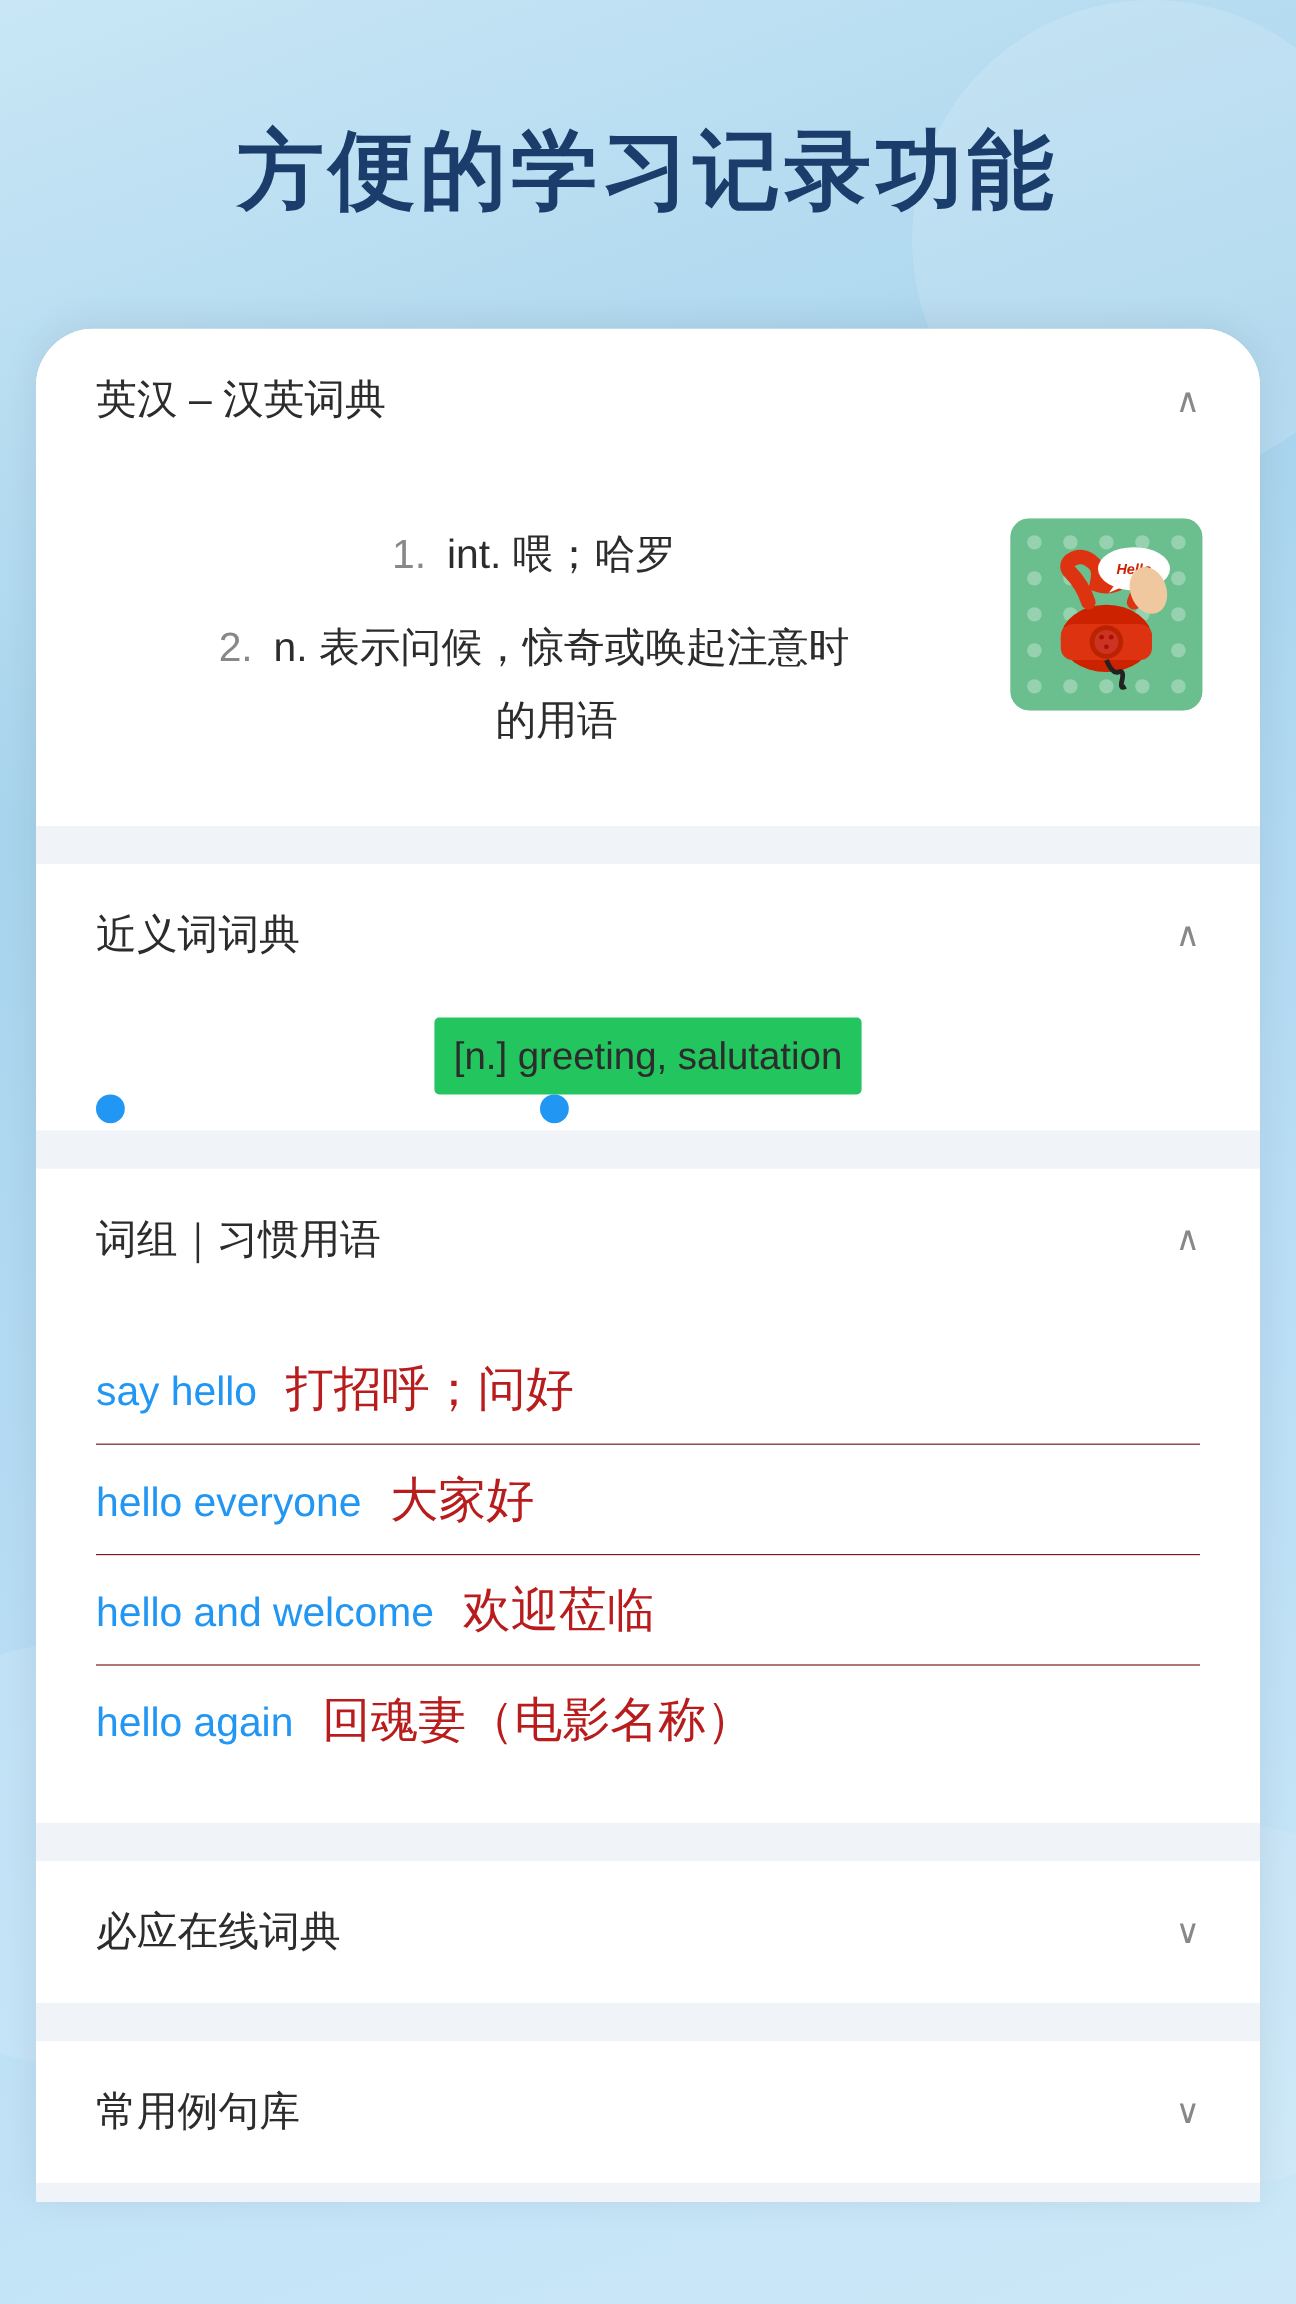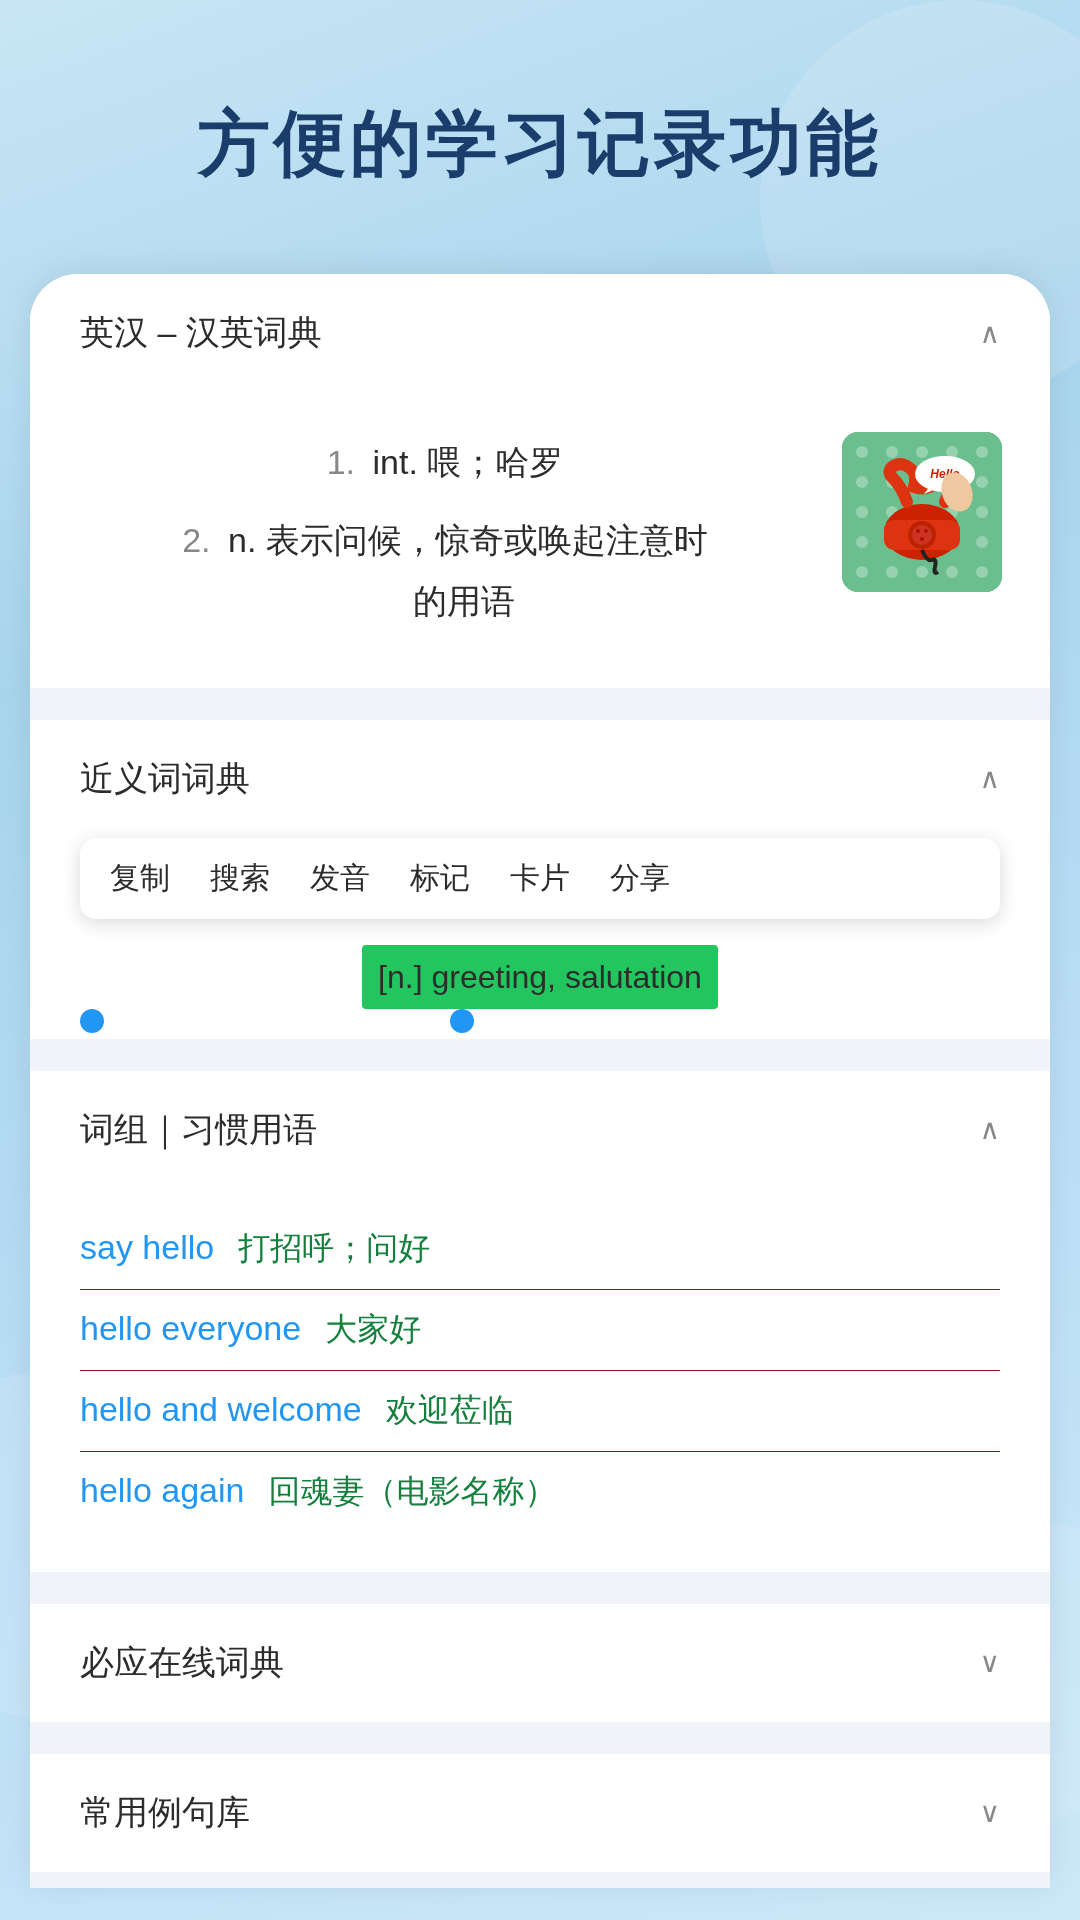--- a/index.html
+++ b/index.html
@@ -237,22 +237,22 @@
     }
 
     .phrase-en {
       font-size: 34px;
       color: #2196F3;
       font-weight: 500;
       flex-shrink: 0;
     }
 
     .phrase-zh {
-      font-size: 32px;
-      color: #15803d;
+      font-size: 40px;
+      color: #b91c1c;
     }
 
     
     .collapsed-section {
       background: white;
       margin-bottom: 16px;
     }
 
     .collapsed-section .section-header {
       border-bottom: none;
@@ -352,28 +352,20 @@
   </div>
 
   <div class="divider"></div>
 
   <div class="synonyms-section section">
     <div class="section-header">
       <span class="section-title">近义词词典</span>
       <span class="chevron-icon">∧</span>
     </div>
 
-    <div class="context-menu">
-      <span class="context-menu-item">复制</span>
-      <span class="context-menu-item">搜索</span>
-      <span class="context-menu-item">发音</span>
-      <span class="context-menu-item">标记</span>
-      <span class="context-menu-item">卡片</span>
-      <span class="context-menu-item">分享</span>
-    </div>
 
     <div class="selected-text-row">
       <span class="selected-text">[n.] greeting, salutation</span>
       <span class="selection-handle-left"></span>
       <span class="selection-handle-right"></span>
     </div>
   </div>
 
   <div class="divider"></div>
 

